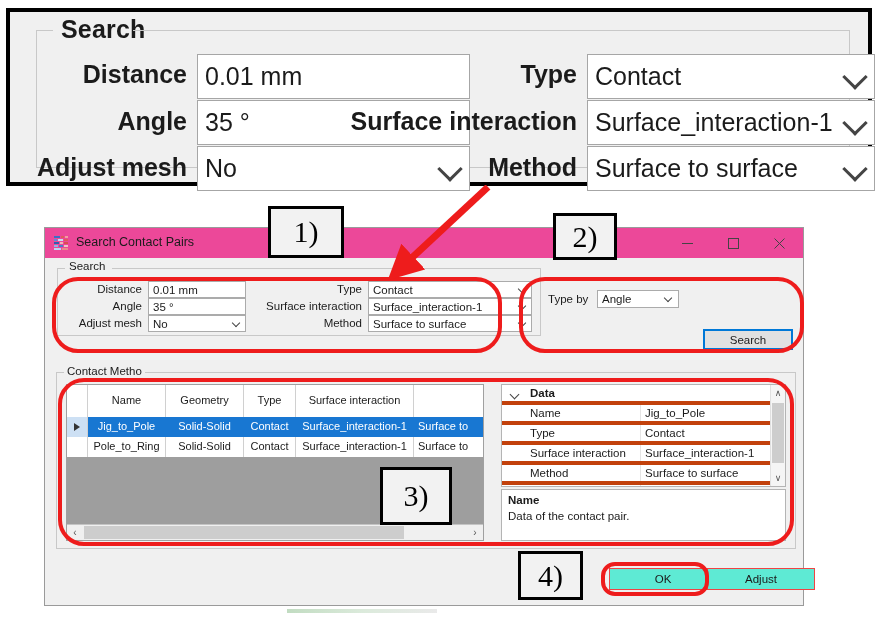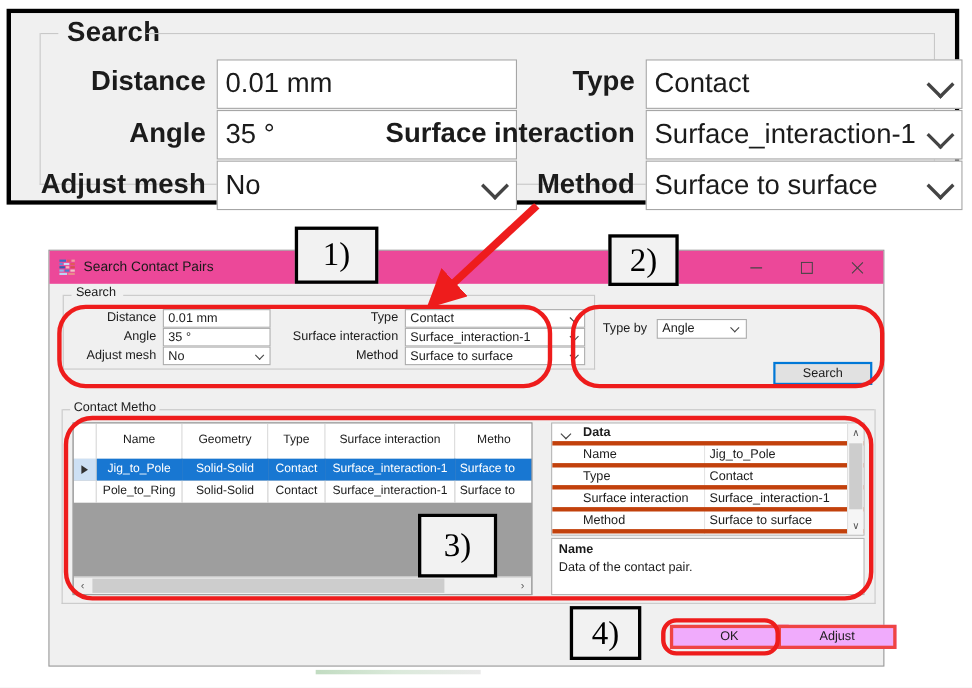--- a/index.html
+++ b/index.html
@@ -215,21 +215,21 @@
   #help-box{
     position:absolute;left:501px;top:489px;width:285px;height:52px;
     background:#ffffff;border:1px solid #b4b4b4;box-sizing:border-box;z-index:14;
   }
   #help-title{position:absolute;left:6px;top:4px;font-size:11.5px;font-weight:bold;color:#1b1b1b;}
   #help-text{position:absolute;left:6px;top:20px;font-size:11.5px;color:#1b1b1b;}
 
   
   .dlgbtn{
     position:absolute;width:108px;height:22px;
-    background:#f0abfc;border:3px solid #ef4444;box-sizing:border-box;
+    background:#5eead4;border:1px solid #ef4444;box-sizing:border-box;
     font-size:11.5px;color:#1b1b1b;display:flex;align-items:center;justify-content:center;
     z-index:14;
   }
   #btn-ok{left:609px;top:568px;}
   #btn-cancel{left:707px;top:568px;}
 
   
   .redbox{
     position:absolute;border:4px solid #ee1c1c;border-radius:26px;
     box-sizing:border-box;z-index:30;pointer-events:none;
@@ -376,21 +376,20 @@
 <div class="abs" id="cp-group"></div>
 <div class="abs" id="cp-group-title">Contact Metho</div>
 
 <div class="abs" id="grid">
   <div class="gridHeadRow">
     <div class="gcell gh" style="left:0;width:21px;"></div>
     <div class="gcell gh" style="left:21px;width:78px;">Name</div>
     <div class="gcell gh" style="left:99px;width:78px;">Geometry</div>
     <div class="gcell gh" style="left:177px;width:52px;">Type</div>
     <div class="gcell gh" style="left:229px;width:118px;padding:0 4px;">Surface interaction</div>
-    <div class="gcell gh" style="left:347px;width:71px;">Metho</div>
   </div>
 
   <div class="rowIndicator sel" style="top:32px;">
     <span class="triangle"></span>
   </div>
   <div class="gcell grow sel" style="left:21px;top:32px;width:78px;">Jig_to_Pole</div>
   <div class="gcell grow sel" style="left:99px;top:32px;width:78px;">Solid-Solid</div>
   <div class="gcell grow sel" style="left:177px;top:32px;width:52px;">Contact</div>
   <div class="gcell grow sel" style="left:229px;top:32px;width:118px;">Surface_interaction-1</div>
   <div class="gcell grow sel" style="left:347px;top:32px;width:71px;justify-content:flex-start;padding-left:4px;">Surface to</div>

